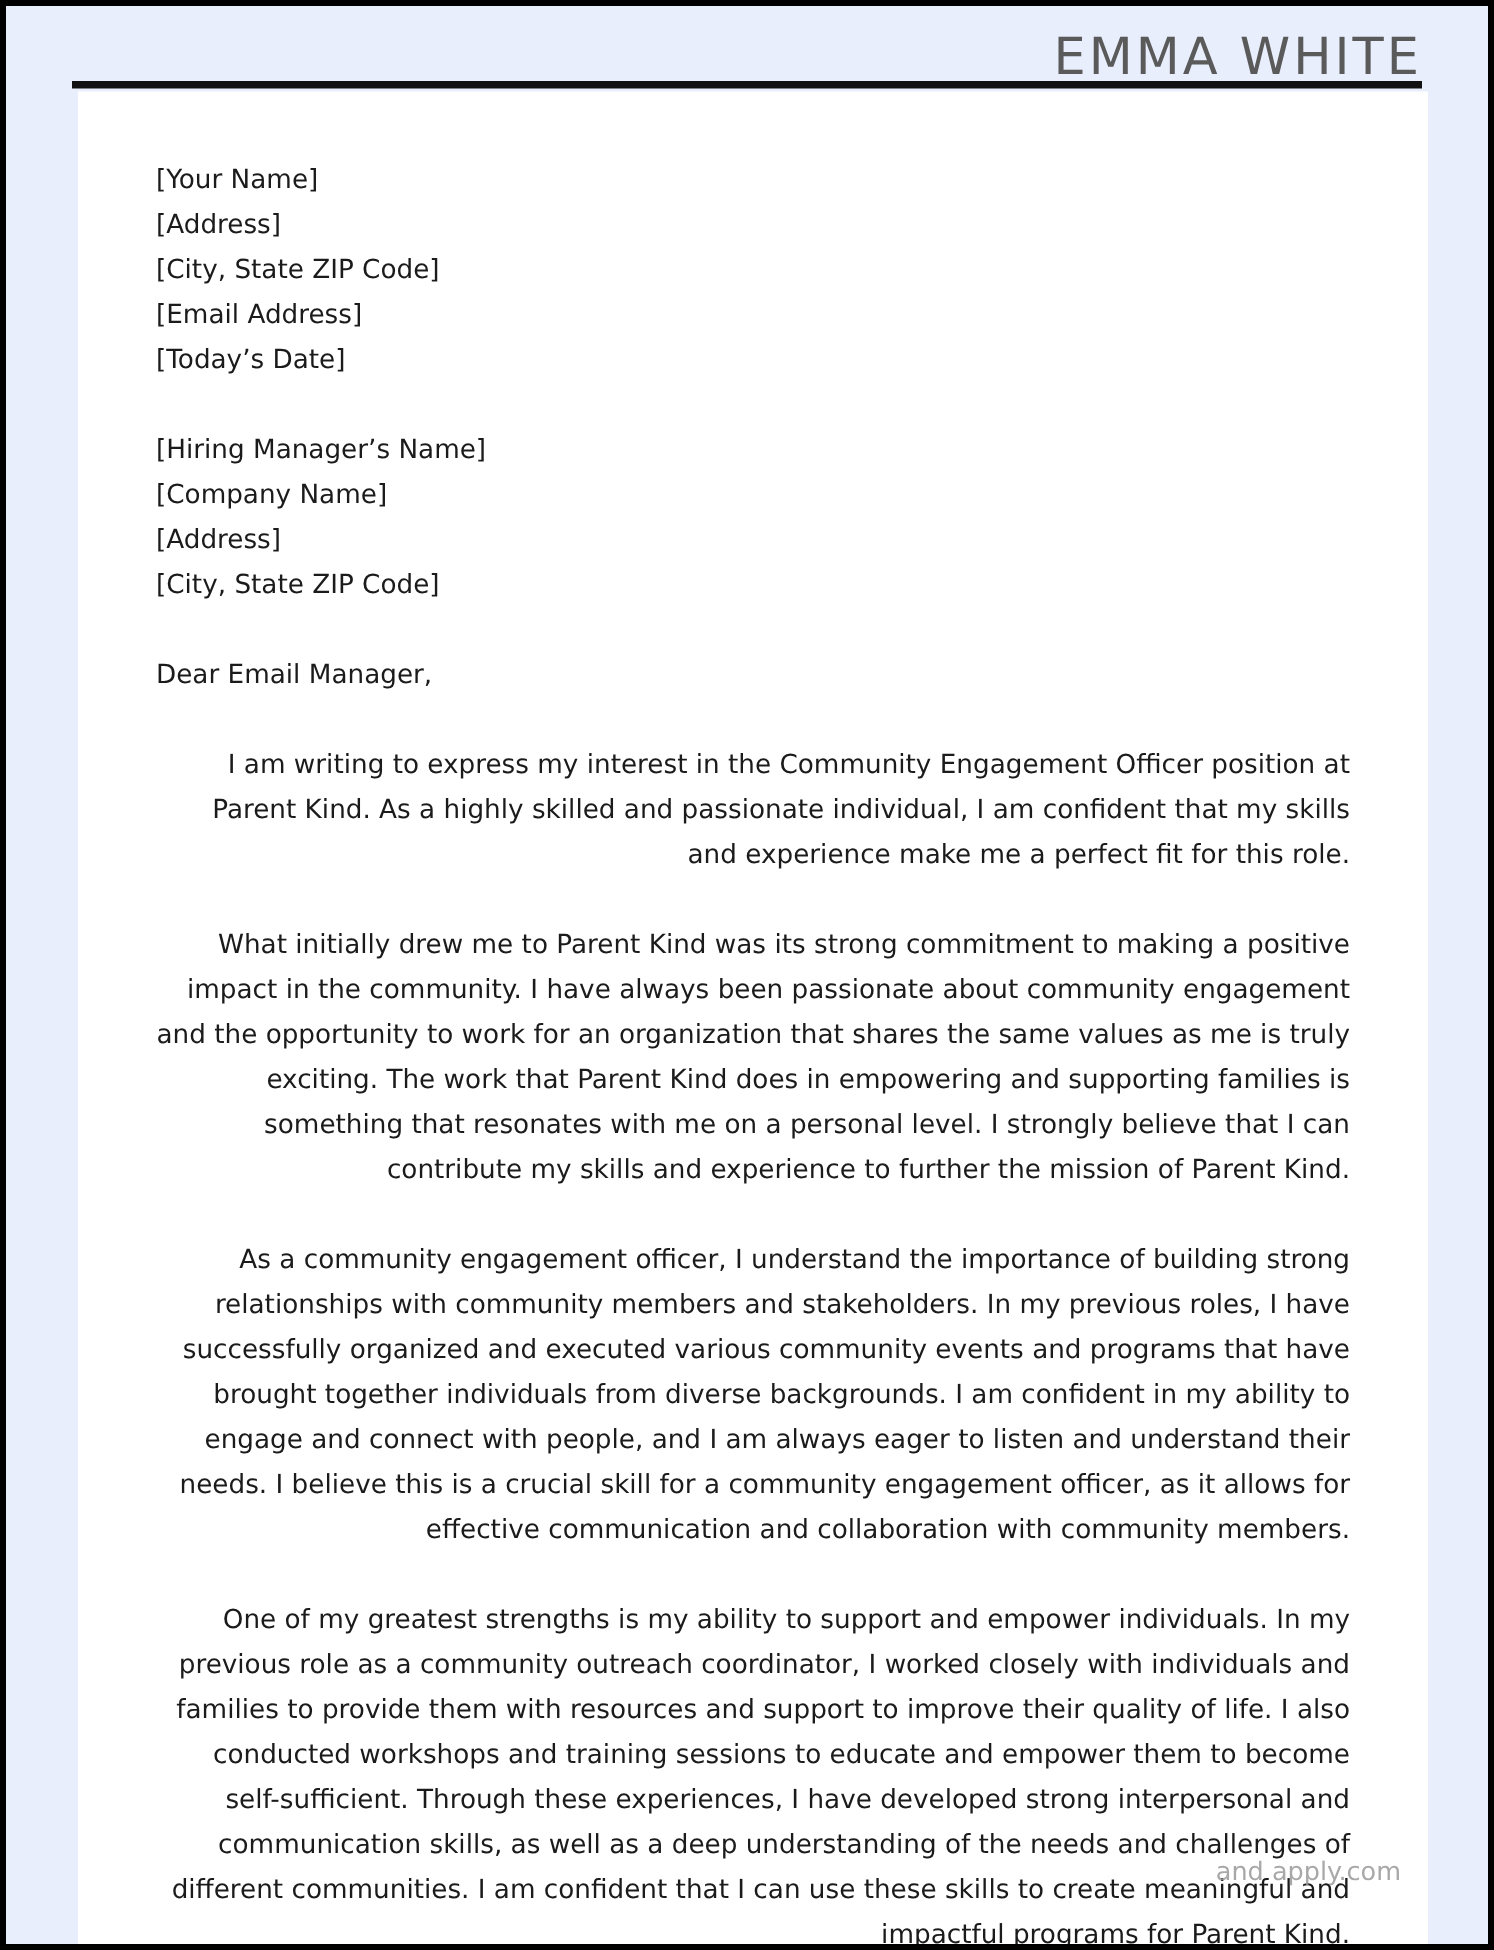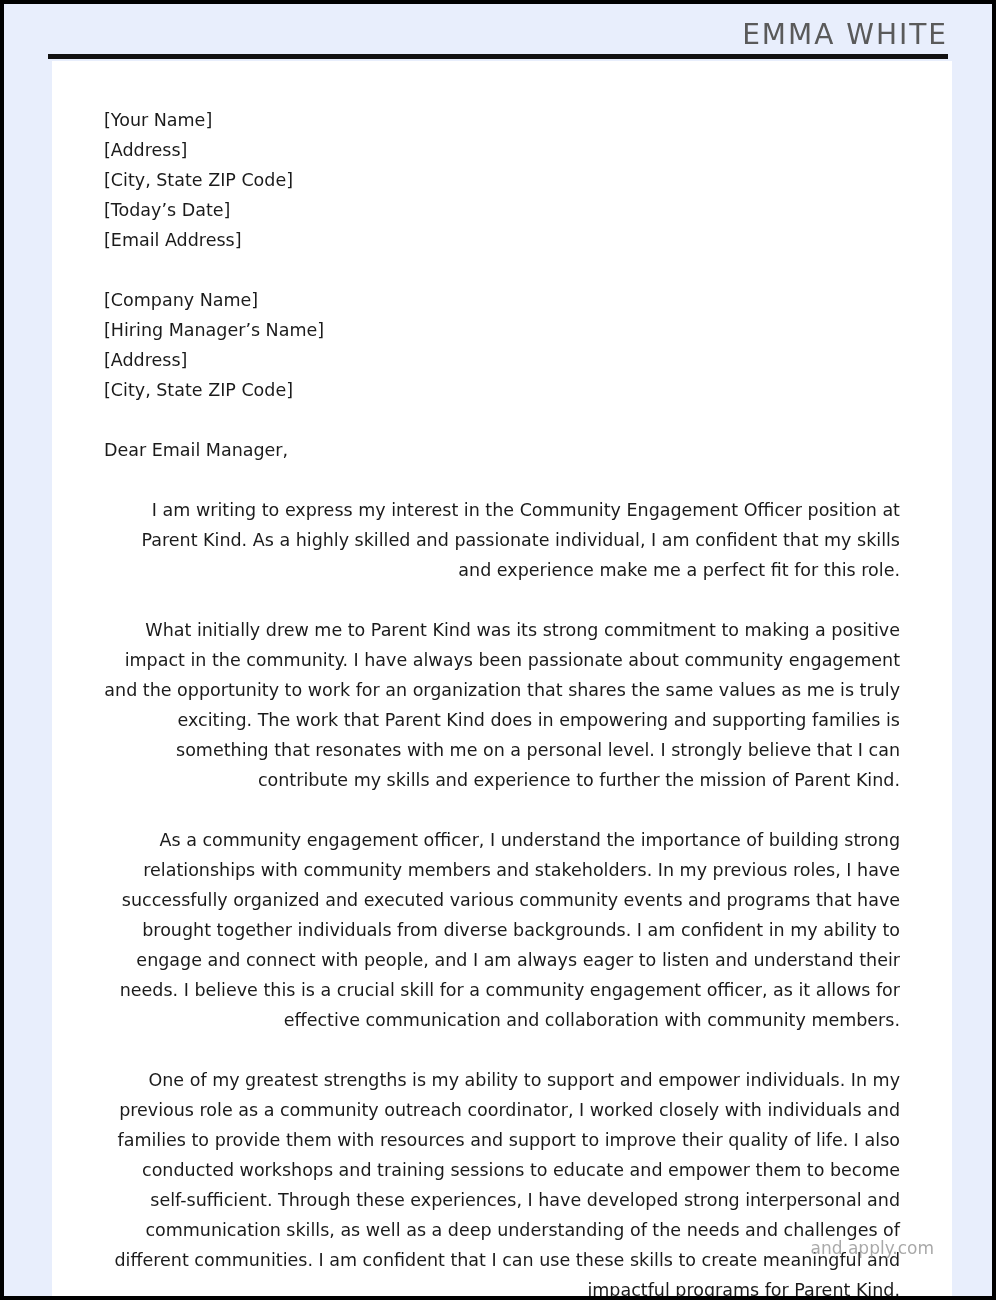--- a/index.html
+++ b/index.html
@@ -23,21 +23,21 @@
   }
   .header {
     position: relative;
     height: 56px;
     box-sizing: border-box;
   }
   .header-name {
     position: absolute;
     right: 44px;
     top: 14px;
-    font-size: 28px;
+    font-size: 34px;
     letter-spacing: 2px;
     color: #5a5a5a;
     font-family: "DejaVu Sans", sans-serif;
     font-weight: 400;
     white-space: nowrap;
   }
   .header-rule {
     position: absolute;
     left: 44px;
     right: 44px;
@@ -95,29 +95,29 @@
     <div class="header-rule"></div>
   </div>
 
   <div class="sheet">
     <div class="letter">
 
       <div>
         <div class="addr-line">[Your Name]</div>
         <div class="addr-line">[Address]</div>
         <div class="addr-line">[City, State ZIP Code]</div>
+        <div class="addr-line">[Email Address]</div>
         <div class="addr-line">[Today’s Date]</div>
-        <div class="addr-line">[Email Address]</div>
       </div>
 
       <div class="block-gap"></div>
 
       <div>
+        <div class="addr-line">[Hiring Manager’s Name]</div>
         <div class="addr-line">[Company Name]</div>
-        <div class="addr-line">[Hiring Manager’s Name]</div>
         <div class="addr-line">[Address]</div>
         <div class="addr-line">[City, State ZIP Code]</div>
       </div>
 
       <div class="block-gap"></div>
 
       <div class="addr-line">Dear Email Manager,</div>
 
       <div class="block-gap"></div>
 

